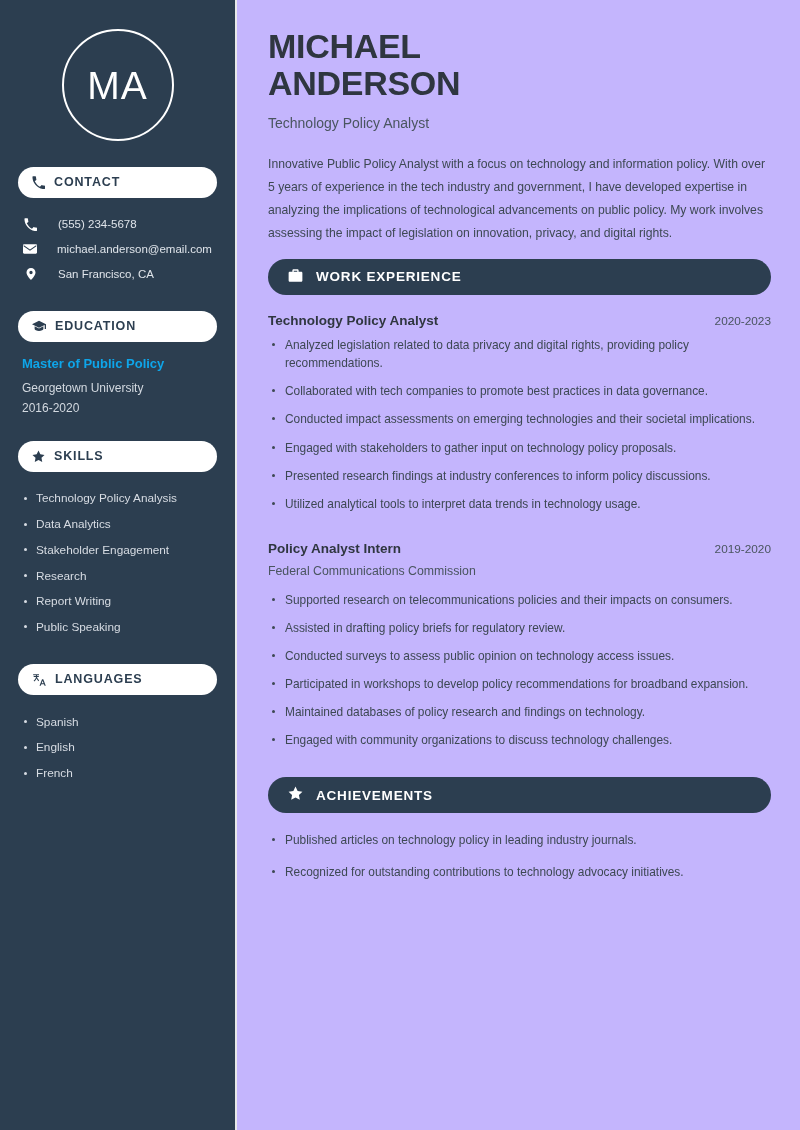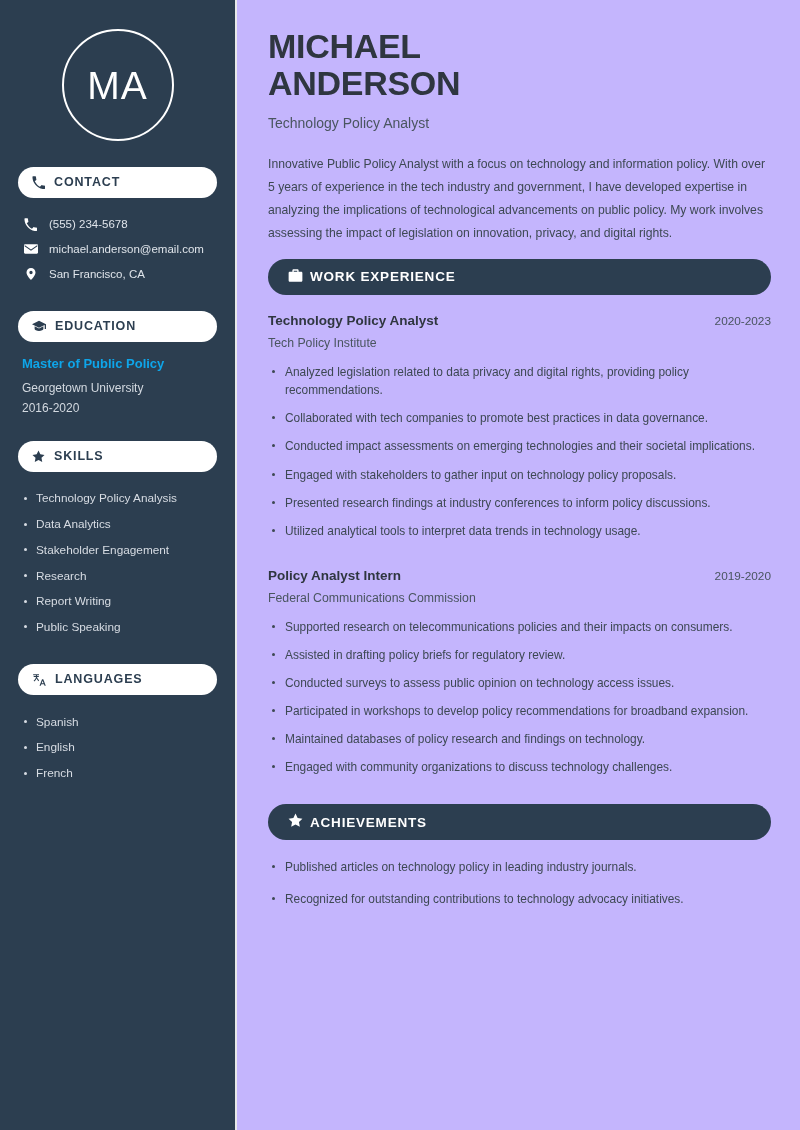--- a/index.html
+++ b/index.html
@@ -71,21 +71,21 @@
     font-weight: bold;
     letter-spacing: 0.85px;
     line-height: 1;
   }
   .pill .icon svg { display: block; }
 
   .contact-list { margin-bottom: 24px; }
   .contact-row {
     display: flex;
     align-items: center;
-    gap: 11px;
+    gap: 20px;
     padding: 5px 6px 5px 5px;
   }
   .contact-row .icon { width: 15px; display: flex; justify-content: center; }
   .contact-row .ctext {
     color: #dfe4ea;
     font-size: 11.5px;
     line-height: 1.3;
   }
 
   .edu-block { padding: 0 4px; margin-bottom: 26px; }
@@ -147,21 +147,21 @@
     margin-bottom: 14px;
     max-width: 500px;
   }
 
   .bar {
     background: #2c3e50;
     border-radius: 20px;
     height: 36px;
     display: flex;
     align-items: center;
-    gap: 7px;
+    gap: 13px;
     padding: 0 20px;
     margin-bottom: 18px;
   }
   .bar .bar-label {
     color: #ffffff;
     font-size: 13.5px;
     font-weight: bold;
     letter-spacing: 0.8px;
     line-height: 1;
   }
@@ -331,21 +331,20 @@
         </svg>
       </span>
       <span class="bar-label">WORK EXPERIENCE</span>
     </div>
 
     <section class="job">
       <div class="job-head">
         <span class="job-role">Technology Policy Analyst</span>
         <span class="job-dates">2020-2023</span>
       </div>
-      <div class="job-org">Tech Policy Institute</div>
       <ul class="bullets">
         <li>Analyzed legislation related to data privacy and digital rights, providing policy recommendations.</li>
         <li>Collaborated with tech companies to promote best practices in data governance.</li>
         <li>Conducted impact assessments on emerging technologies and their societal implications.</li>
         <li>Engaged with stakeholders to gather input on technology policy proposals.</li>
         <li>Presented research findings at industry conferences to inform policy discussions.</li>
         <li>Utilized analytical tools to interpret data trends in technology usage.</li>
       </ul>
     </section>
 

